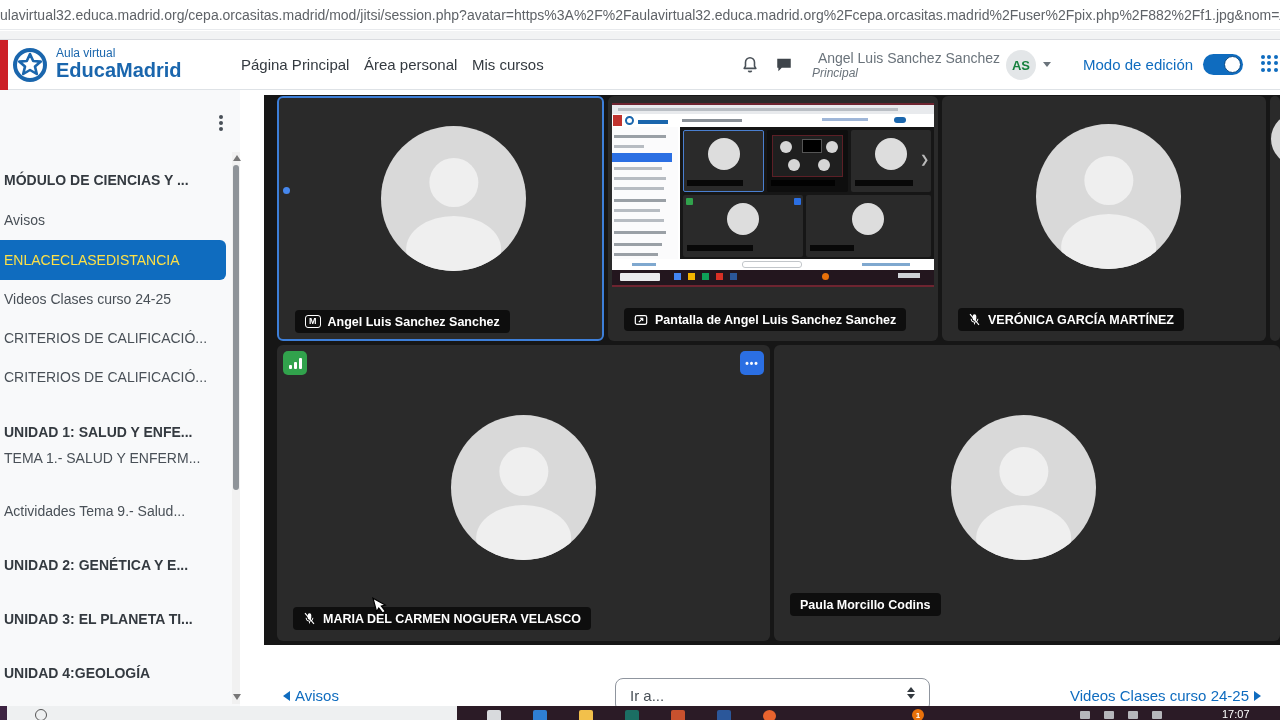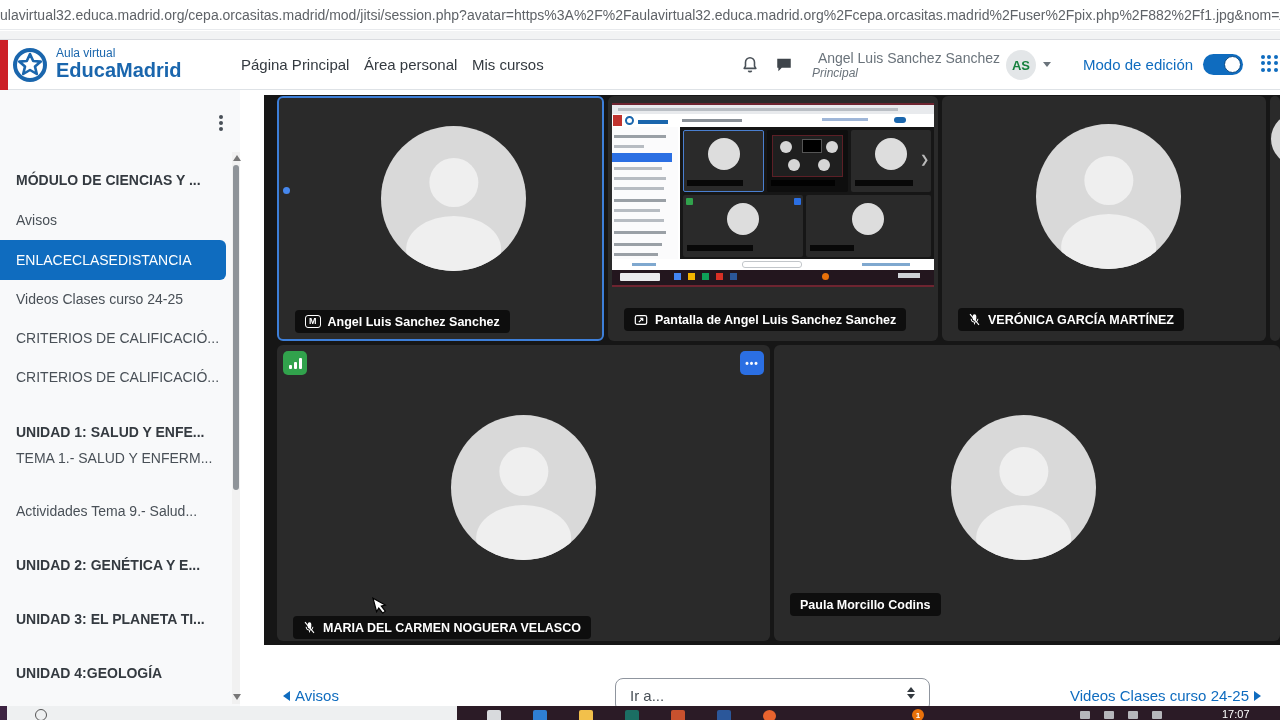--- a/index.html
+++ b/index.html
@@ -28,23 +28,23 @@
   #edit-mode-label { left:1083px; top:16px; font-size:15px; color:#0f6cbf; }
   #edit-toggle { left:1203px; top:14px; width:40px; height:21px; border-radius:11px; background:#0f6cbf; cursor:pointer; }
   #edit-toggle .knob { position:absolute; right:2px; top:2px; width:17px; height:17px; border-radius:50%; background:#fff; border:1px solid #0a4a85; }
   #grid-icon { left:1261px; top:55px; width:17px; height:17px; display:grid; grid-template-columns:repeat(3,1fr); gap:2px; }
   #grid-icon i { width:4px; height:4px; border-radius:50%; background:#0f6cbf; }
 
   
   #sidebar { left:0; top:90px; width:240px; height:630px; background:#f8f9fa; }
   #kebab-icon { left:213px; top:115px; width:16px; height:18px; display:flex; flex-direction:column; align-items:center; gap:2px; cursor:pointer; }
   #kebab-icon i { width:4px; height:4px; border-radius:50%; background:#495057; }
-  .sb-item { left:0; width:226px; height:40px; display:flex; align-items:center; padding-left:16px; font-size:14px; color:#495057; cursor:pointer; white-space:nowrap; overflow:hidden; }
+  .sb-item { left:0; width:226px; height:40px; display:flex; align-items:center; padding-left:4px; font-size:14px; color:#495057; cursor:pointer; white-space:nowrap; overflow:hidden; }
   .sb-item.section { font-weight:bold; color:#343a40; }
-  .sb-item.selected { background:#0f6cbf; color:#ffffff; border-radius:0 6px 6px 0; }
+  .sb-item.selected { background:#0f6cbf; color:#fde047; border-radius:0 6px 6px 0; }
   #sb-scroll-track { left:232px; top:152px; width:8px; height:552px; background:#f1f1f1; }
   #sb-scroll-thumb { left:233px; top:165px; width:6px; height:325px; background:#8f9499; border-radius:3px; }
   .sb-arrow { left:233px; width:0; height:0; border-left:4px solid transparent; border-right:4px solid transparent; }
   #sb-arrow-up { top:155px; border-bottom:6px solid #777; }
   #sb-arrow-down { top:694px; border-top:6px solid #777; }
 
   
   #stage { left:264px; top:95px; width:1016px; height:550px; background:#161616; }
   .tile { position:absolute; background:#2a2a2a; border-radius:6px; overflow:hidden; }
   .tile.active { border:2px solid #3d7fd9; }
@@ -285,21 +285,21 @@
           <i style="height:4px"></i>
           <i style="height:7px"></i>
           <i style="height:11px"></i>
         </span>
     </div>
     <div class="corner-btn" id="menu-btn" style="left:463px; top:6px;">•••</div>
     <div class="avatar" style="left:174px; top:70px; width:145px; height:145px;">
         <span class="head"></span>
         <span class="body"></span>
       </div>
-    <div class="nameplate" style="top:271px;">
+    <div class="nameplate" style="top:262px;">
       <span class="np-icon">
         <svg width="13" height="13" viewBox="0 0 16 16">
             <path d="M8 1.5a2.2 2.2 0 0 1 2.2 2.2v3.5a2.2 2.2 0 0 1-4.4 0V3.7A2.2 2.2 0 0 1 8 1.5z" fill="#fff"></path>
             <path d="M3.8 7.2a4.2 4.2 0 0 0 8.4 0M8 11.6v2.4" stroke="#fff" stroke-width="1.2" fill="none"></path>
             <path d="M2.5 1.5l11 13" stroke="#fff" stroke-width="1.4"></path>
           </svg>
       </span>
       <span>MARIA DEL CARMEN NOGUERA VELASCO</span>
     </div>
   </div>

